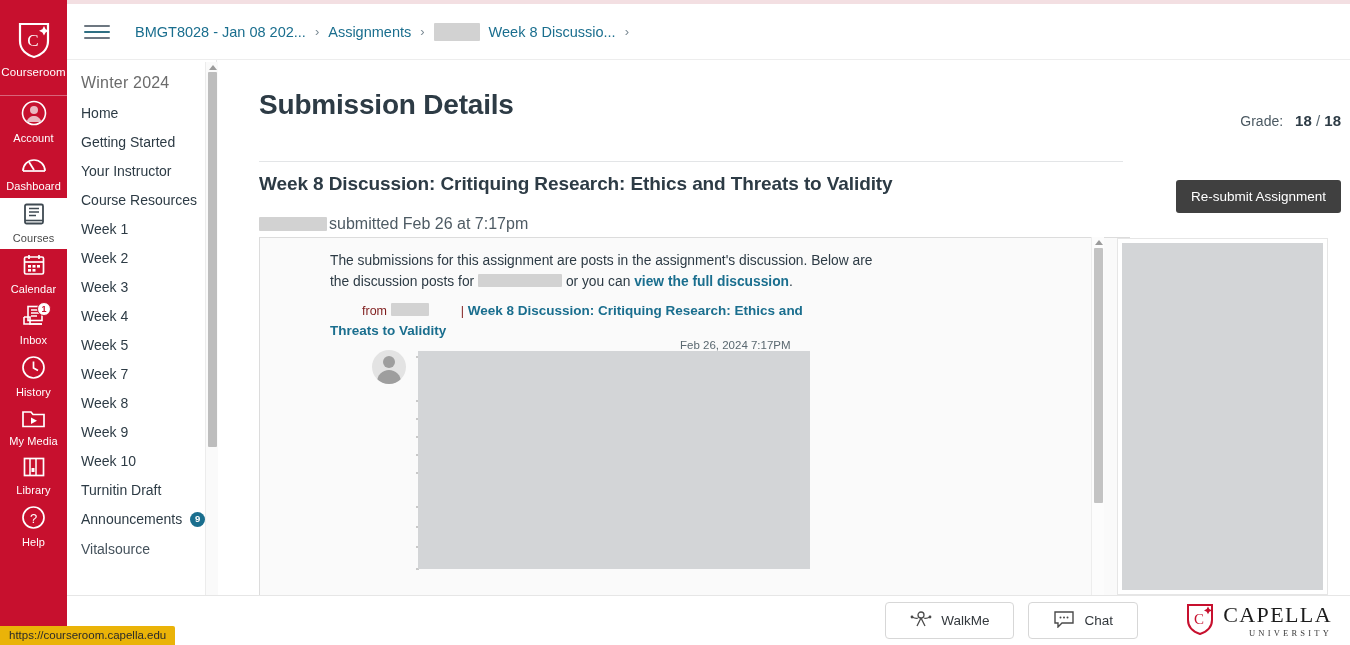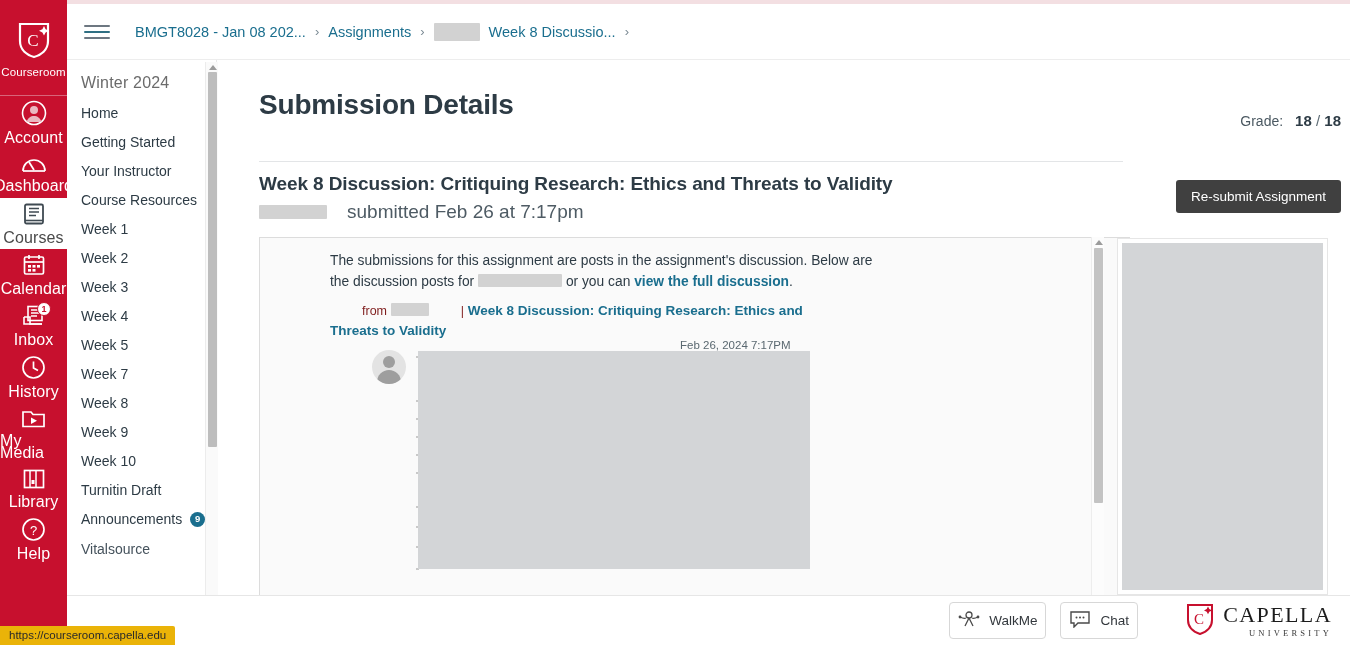--- a/index.html
+++ b/index.html
@@ -28,21 +28,21 @@
     display:flex; flex-direction:column; align-items:center; justify-content:center;
     border-bottom:1px solid #d8657a;
     padding-top:4px;
   }
   .gn-item {
     width:67px; min-height:49px;
     display:flex; flex-direction:column; align-items:center; justify-content:center;
     gap:2px; position:relative; padding:4px 0 5px;
   }
   .gn-item.active { background:#ffffff; color:#4a4a4a; }
-  .gn-label { font-size:16px; line-height:12px; letter-spacing:.1px; }
+  .gn-label { font-size:11px; line-height:12px; letter-spacing:.1px; }
   .gn-brand .gn-label { font-size:11.5px; margin-top:3px; }
   .gn-icon { display:block; }
   .gn-badge {
     position:absolute; top:2px; right:16px;
     width:14px; height:14px; border-radius:50%;
     background:#fff; color:#c7102e; font-size:9px; font-weight:bold;
     display:flex; align-items:center; justify-content:center;
     border:1px solid #c7102e;
   }
 
@@ -121,22 +121,22 @@
 
   .hr {
     position:absolute; left:40px; top:100px; width:864px; height:1px; background:#e3e5e7;
   }
 
   .assignment-title {
     position:absolute; left:40px; top:112px;
     font-size:19px; color:#2d3b45; letter-spacing:-.1px;
   }
   .submitted-line {
-    position:absolute; left:40px; top:140px;
-    font-size:19px; color:#4e5b64; display:flex; align-items:center; gap:20px;
+    position:absolute; left:40px; top:154px;
+    font-size:16px; color:#4e5b64; display:flex; align-items:center; gap:2px;
   }
   .resubmit-btn {
     position:absolute; right:9px; top:119px;
     background:#404040; color:#fff; border:none; border-radius:3px;
     font-size:13.5px; padding:9px 15px; cursor:pointer;
     font-family:"Liberation Sans", sans-serif;
   }
 
   
   .disc-frame {
@@ -204,21 +204,21 @@
   
   .footer {
     position:absolute; left:67px; top:595px; width:1283px; height:50px;
     background:#fff; border-top:1px solid #e6e6e6;
     display:flex; align-items:center; justify-content:flex-end;
     gap:14px; padding-right:212px;
   }
   .footer-btn {
     display:flex; align-items:center; gap:9px;
     border:1px solid #d7d7d7; border-radius:4px; background:#fff;
-    padding:7px 8px; font-size:13.5px; color:#33383d; cursor:pointer;
+    padding:7px 24px; font-size:13.5px; color:#33383d; cursor:pointer;
     font-family:"Liberation Sans", sans-serif;
   }
   .capella-logo {
     position:absolute; right:18px; top:50%; transform:translateY(-50%);
     display:flex; align-items:center; gap:8px;
   }
   .capella-words { display:flex; flex-direction:column; line-height:1; }
   .capella-name {
     font-family:"Liberation Serif", serif; font-size:22px;
     letter-spacing:1.4px; color:#1c1c1c;

